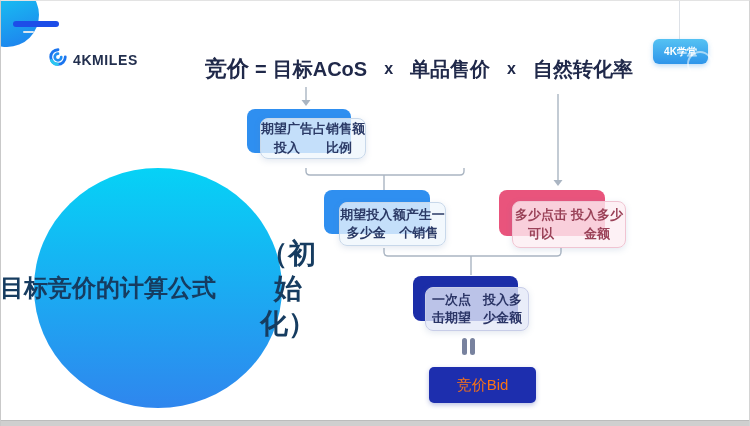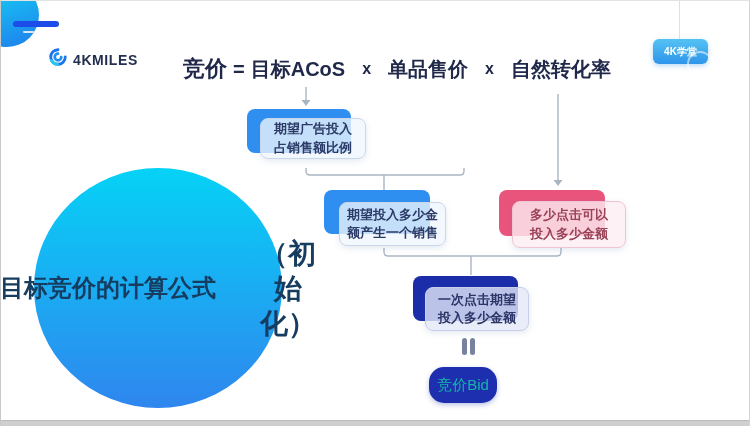--- a/index.html
+++ b/index.html
@@ -43,21 +43,21 @@
     display:flex; align-items:center; justify-content:center;
     box-shadow:0 2px 5px rgba(60,150,230,.35);
   }
   .wm-ring {
     left:686px; top:50px; width:26px; height:26px; border-radius:50%;
     border:2px solid rgba(255,255,255,.55);
   }
 
   
   .formula {
-    left:176px; top:52px; width:440px; height:32px;
+    left:198px; top:52px; width:440px; height:32px;
     display:flex; align-items:center; justify-content:center;
     color:#20294a; font-size:20px; font-weight:700; white-space:nowrap;text-align:right;
   }
   .formula .lhs { font-size:22px; font-weight:800; }
   .formula .eq  { margin:0 6px; font-weight:700; }
   .formula .op  { margin:0 17px; font-size:16px; font-weight:600; }
 
   
   .big-circle {
     left:33px; top:167px; width:248px; height:240px; border-radius:50%;
@@ -65,21 +65,21 @@
     display:flex; flex-direction:row; align-items:center; justify-content:center;
     text-align:center; color:#163c60; font-weight:700;
   }
   .big-circle .l1 { font-size:24px; line-height:1.25; white-space:nowrap; }
   .big-circle .l2 { font-size:28px; line-height:1.25;margin-left:44px; }
 
   
   .solid { border-radius:8px; }
   .overlay {
     border-radius:8px;
-    display:flex; flex-direction:column; align-items:center; justify-content:center;
+    display:flex; flex-direction:row; align-items:center; justify-content:center;
     text-align:center; font-size:13px; font-weight:600; line-height:1.4;
     box-shadow:0 2px 6px rgba(100,130,170,.18);
   }
   .blue-solid  { background:#2f8ff0; }
   .blue-ovl    { background:rgba(238,246,253,.78); border:1px solid #c8d8ea; color:#2b3a66; }
   .pink-solid  { background:#e9547c; }
   .pink-ovl    { background:rgba(253,238,243,.8); border:1px solid #f0c4d2; color:#9a4258; }
   .navy-solid  { background:#1b2da8; }
   .navy-ovl    { background:rgba(228,232,247,.8); border:1px solid #c8cde8; color:#2b3566; }
 
@@ -90,22 +90,22 @@
   .s3 { left:498px; top:189px; width:106px; height:46px; }
   .o3 { left:511px; top:200px; width:114px; height:47px; }
   .s4 { left:412px; top:275px; width:105px; height:45px; }
   .o4 { left:424px; top:286px; width:104px; height:44px; }
 
   
   .eqbar { top:337px; width:5px; height:17px; border-radius:2.5px; background:#78829e; }
   .eqbar.b1 { left:461px; }
   .eqbar.b2 { left:469px; }
   .bid-box {
-    left:428px; top:366px; width:68px; height:36px; border-radius:15px;
-    background:#1d2eae; color:#14b8a6; font-size:15px;
+    left:428px; top:366px; width:107px; height:36px; border-radius:5px;
+    background:#1d2eae; color:#f97316; font-size:15px;
     display:flex; align-items:center; justify-content:center;
     box-shadow:0 2px 5px rgba(25,45,160,.3);
   }
 
   
   .connectors { left:0; top:0; width:750px; height:426px; pointer-events:none; }
 
   
   .bottom-bar {
     left:0; bottom:0; width:750px; height:6px;

